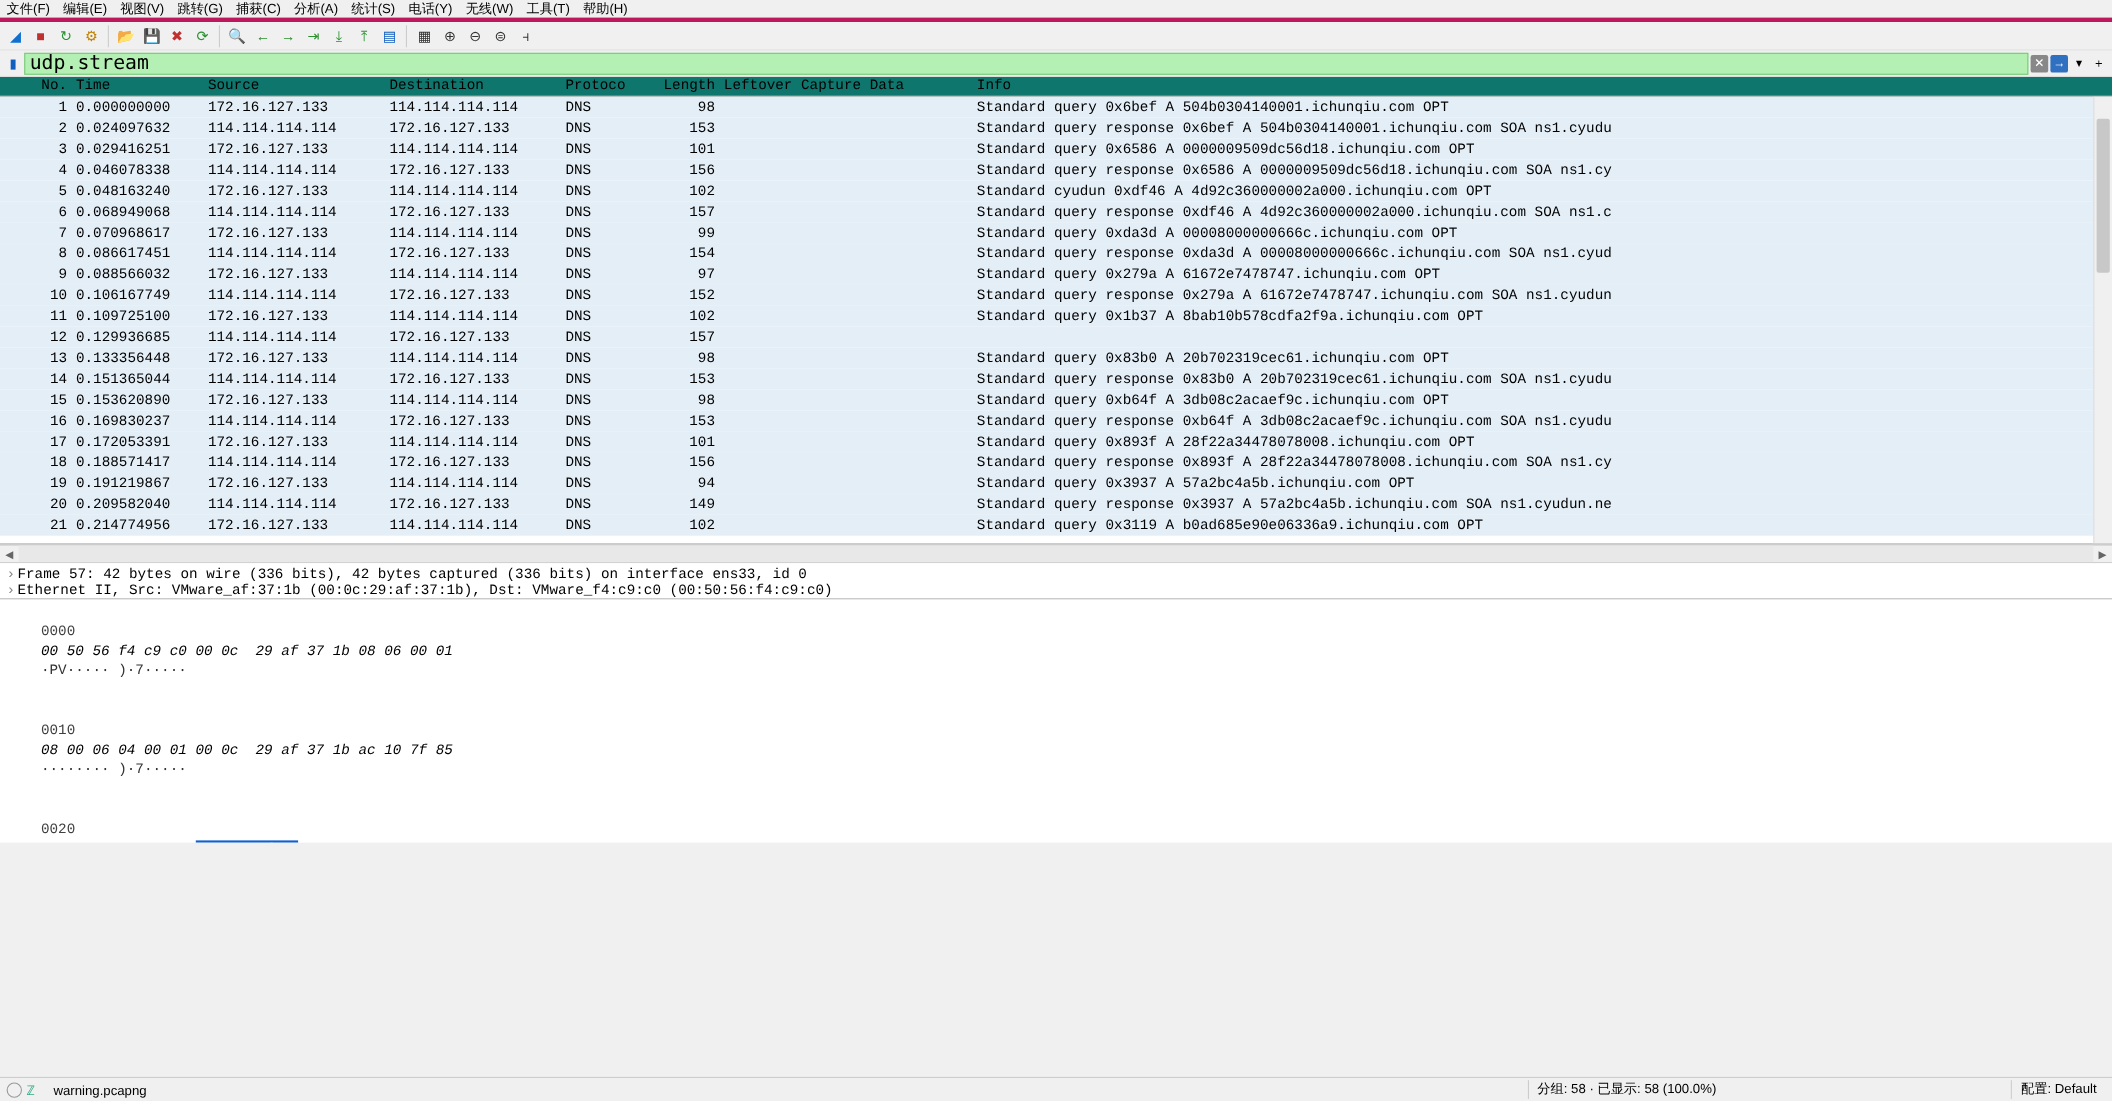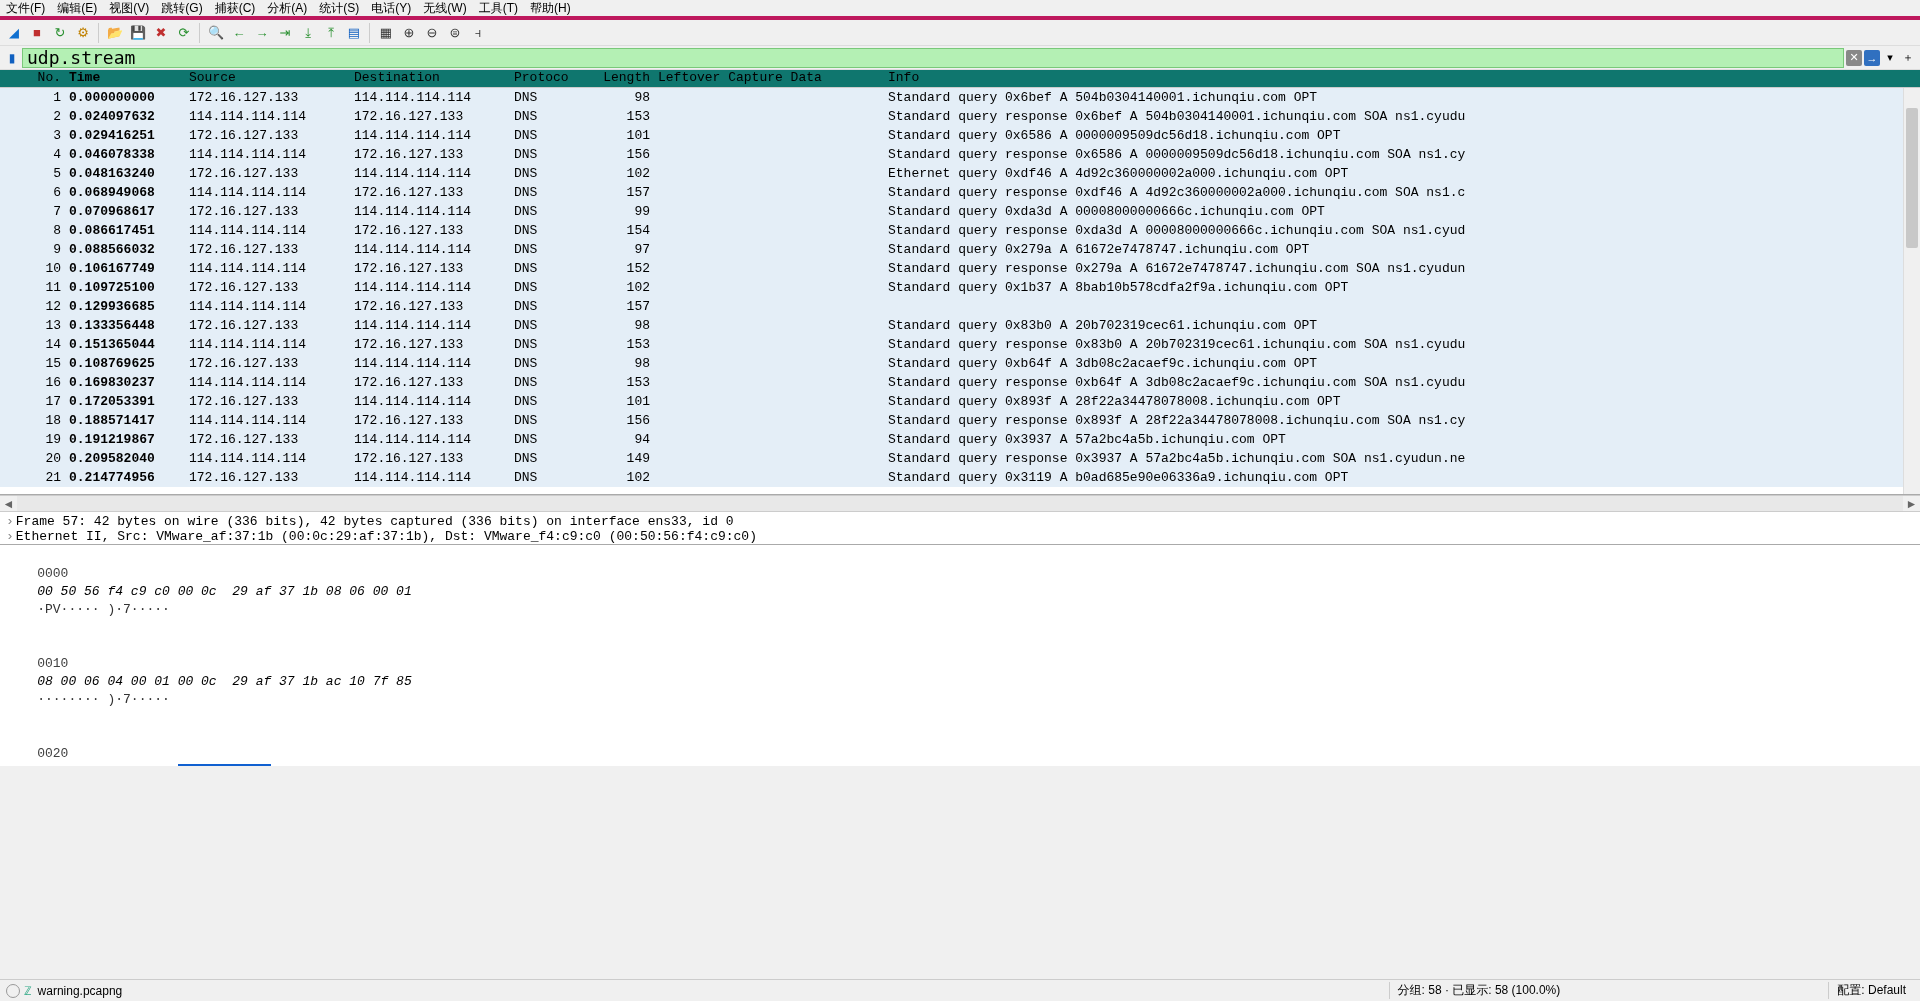--- a/index.html
+++ b/index.html
@@ -82,21 +82,21 @@
   font-family: "Consolas","Courier New",monospace;
   font-size: 13px;
   height: 18px;
 }
 .pkthead .col, .pktrow .col {
   padding: 0 4px;
   overflow: hidden;
   white-space: nowrap;
 }
 .col-no   { width: 65px; text-align: right; }
-.col-time { width: 120px; font-weight: bold; }
+.col-time { width: 120px; }
 .col-src  { width: 165px; }
 .col-dst  { width: 160px; }
 .col-proto{ width: 60px; }
 .col-len  { width: 84px; text-align: right; padding-right: 12px; }
 .col-left { width: 230px; }
 .col-info { flex: 1; }
 .pktbody { height: 407px; overflow: hidden; }
 .pktrow {
   display: flex;
   background: #e4eef7;
@@ -144,21 +144,21 @@
   bottom: 0; left:0; right:0;
   height: 22px;
   background: #f0f0f0;
   border-top: 1px solid #ccc;
   display:flex;
   align-items:center;
   padding: 0 6px;
   font-size: 12px;
 }
 .statusbar .sicon{width:14px;height:14px;border:1px solid #999;border-radius:50%;margin-right:4px;}
-.statusbar .sfile{flex:0 0 auto;margin-left:6px;}
+.statusbar .sfile{flex:0 0 auto;margin-left:17px;}
 .statusbar .spacer{flex:1;}
 .statusbar .sseg{padding:0 8px;border-left:1px solid #ccc;}
 .vscroll{position:absolute;right:0;top:18px;bottom:0;width:17px;background:#f0f0f0;border-left:1px solid #ddd;}
 .vscroll .thumb{position:absolute;top:20px;left:2px;right:2px;height:140px;background:#c8c8c8;border-radius:2px;}
 </style>
 </head>
 <body>
 
 <div class="menubar">
   <span>文件(F)</span>
@@ -264,21 +264,21 @@
         <div class="col col-info">Standard query response 0x6586 A 0000009509dc56d18.ichunqiu.com SOA ns1.cy</div>
       </div>
       <div class="pktrow">
         <div class="col col-no">5</div>
         <div class="col col-time">0.048163240</div>
         <div class="col col-src">172.16.127.133</div>
         <div class="col col-dst">114.114.114.114</div>
         <div class="col col-proto">DNS</div>
         <div class="col col-len">102</div>
         <div class="col col-left"></div>
-        <div class="col col-info">Ethernet query 0xdf46 A 4d92c360000002a000.ichunqiu.com OPT</div>
+        <div class="col col-info">Standard cyudun 0xdf46 A 4d92c360000002a000.ichunqiu.com OPT</div>
       </div>
       <div class="pktrow">
         <div class="col col-no">6</div>
         <div class="col col-time">0.068949068</div>
         <div class="col col-src">114.114.114.114</div>
         <div class="col col-dst">172.16.127.133</div>
         <div class="col col-proto">DNS</div>
         <div class="col col-len">157</div>
         <div class="col col-left"></div>
         <div class="col col-info">Standard query response 0xdf46 A 4d92c360000002a000.ichunqiu.com SOA ns1.c</div>
@@ -357,21 +357,21 @@
         <div class="col col-time">0.151365044</div>
         <div class="col col-src">114.114.114.114</div>
         <div class="col col-dst">172.16.127.133</div>
         <div class="col col-proto">DNS</div>
         <div class="col col-len">153</div>
         <div class="col col-left"></div>
         <div class="col col-info">Standard query response 0x83b0 A 20b702319cec61.ichunqiu.com SOA ns1.cyudu</div>
       </div>
       <div class="pktrow">
         <div class="col col-no">15</div>
-        <div class="col col-time">0.108769625</div>
+        <div class="col col-time">0.153620890</div>
         <div class="col col-src">172.16.127.133</div>
         <div class="col col-dst">114.114.114.114</div>
         <div class="col col-proto">DNS</div>
         <div class="col col-len">98</div>
         <div class="col col-left"></div>
         <div class="col col-info">Standard query 0xb64f A 3db08c2acaef9c.ichunqiu.com OPT</div>
       </div>
       <div class="pktrow">
         <div class="col col-no">16</div>
         <div class="col col-time">0.169830237</div>

